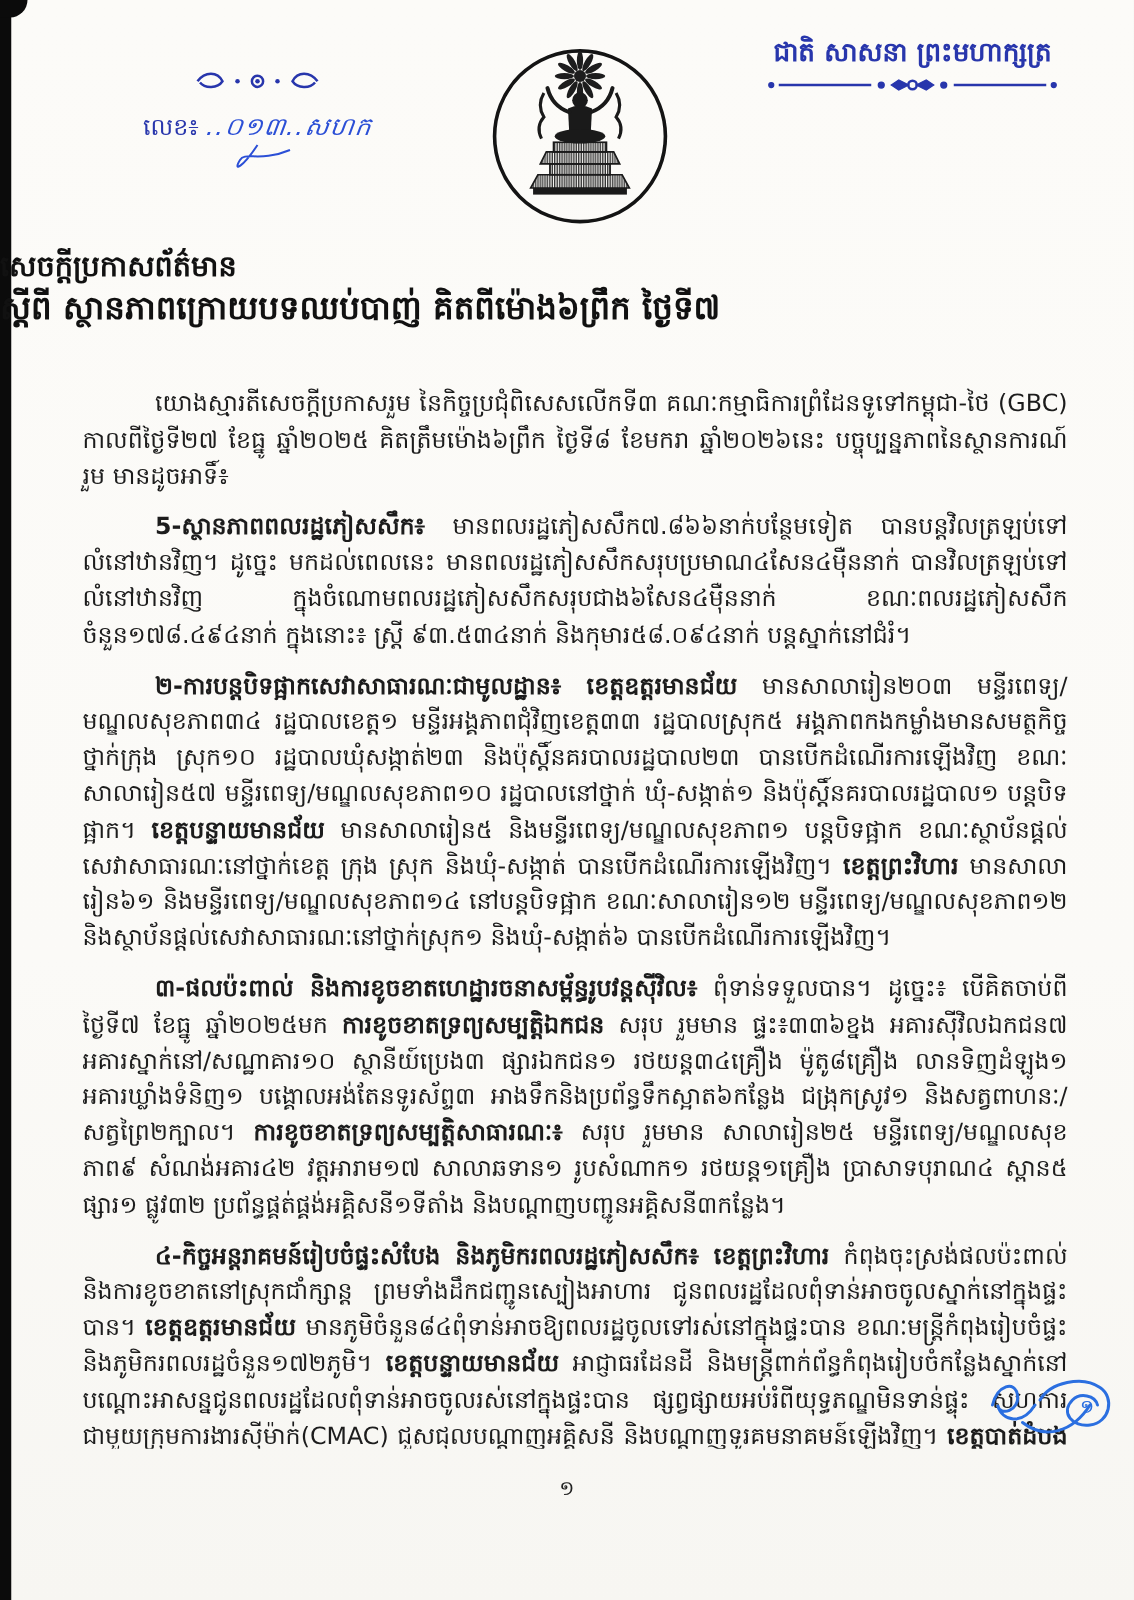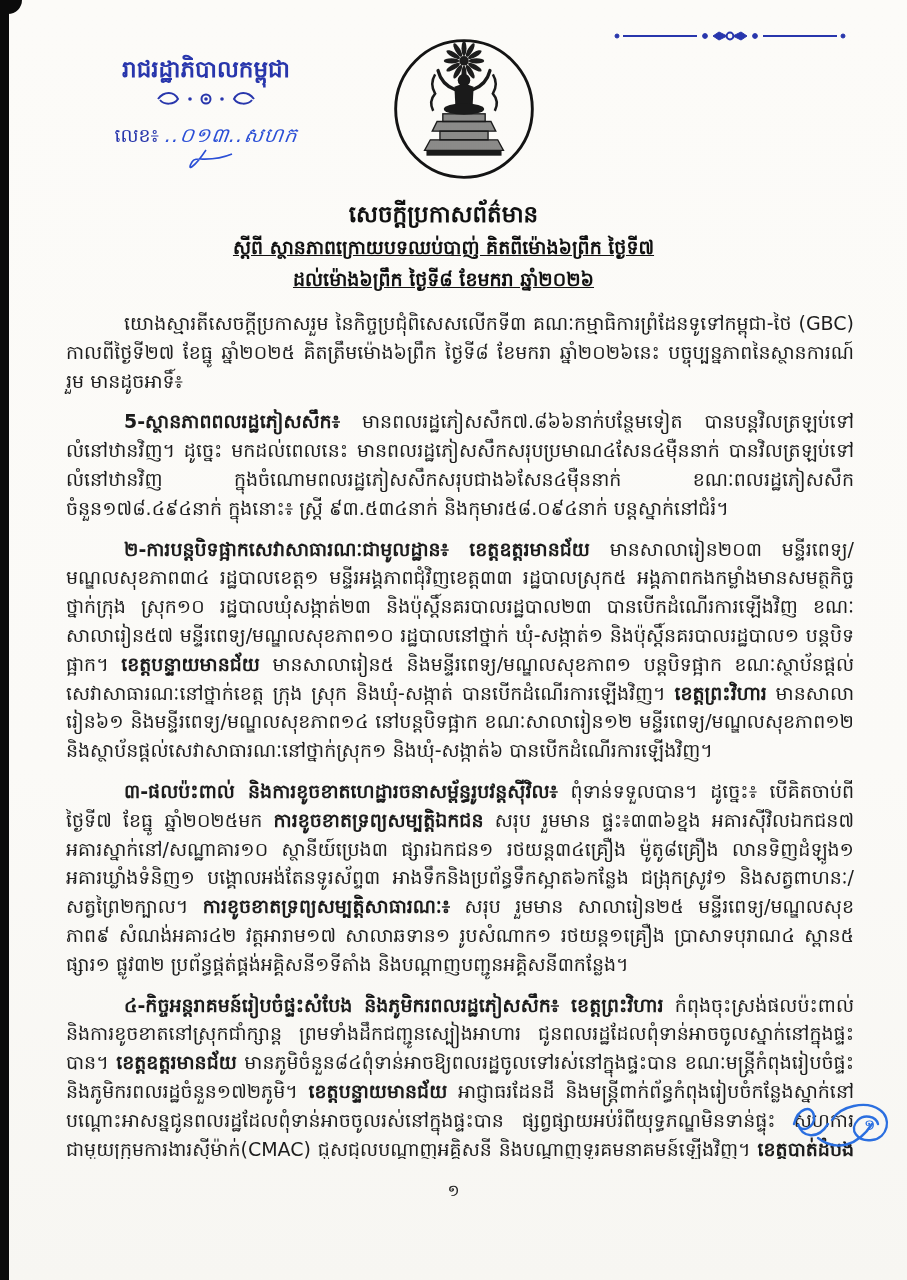--- a/index.html
+++ b/index.html
@@ -25,23 +25,23 @@
   .ref-swoosh{display:block;margin:-4px auto 0 auto;}
 
   .emblem{position:absolute;left:387px;top:32px;width:154px;height:154px;}
 
   .hdr-right{position:absolute;left:565px;top:26px;width:330px;text-align:center;color:var(--blue);}
   .hdr-right .l1{font-size:26px;font-weight:700;line-height:38px;}
   .hdr-right .l2{font-size:21px;font-weight:600;line-height:32px;}
   .hdr-right .orn{margin-top:2px;}
 
   
-  .title{position:absolute;left:0;top:198px;width:887px;text-align:center;color:#111;}
+  .title{position:absolute;left:0;top:198px;width:887px;text-align:left;color:#111;}
   .title .t1{font-size:23px;font-weight:700;line-height:33px;}
-  .title .t2,.title .t3{font-size:19px;font-weight:700;line-height:32px;text-decoration:underline;}
+  .title .t2,.title .t3{font-size:26px;font-weight:700;line-height:32px;}
 
   
   .doc-body{
     position:absolute;left:54px;top:297px;width:812px;height:862px;overflow:hidden;
     color:var(--ink);
   }
   .doc-body p{
     margin:12px;text-align:justify;text-indent:58px;
     font-size:19px;line-height:28.8px;
   }
@@ -53,21 +53,20 @@
 </style>
 </head>
 <body style="--blue: #2836ac; --hand: #2b4fd6; --ink: #1c1c1c;">
 
 <div class="page">
 
   <div class="scan-edge"></div>
   <div class="scan-corner"></div>
 
   <div class="hdr-left">
-    <div class="l1">រាជរដ្ឋាភិបាលកម្ពុជា</div>
     <div class="orn">
       <svg width="104" height="18" viewBox="0 0 104 18">
         <g fill="none" stroke="#2836ac" stroke-width="2">
           <path d="M4,9 C10,1 20,1 24,9 C20,15 10,15 6,10"></path>
           <path d="M100,9 C94,1 84,1 80,9 C84,15 94,15 98,10"></path>
           <circle cx="52" cy="9" r="4.5"></circle>
         </g>
         <circle cx="52" cy="9" r="1.8" fill="#2836ac"></circle>
         <circle cx="36" cy="9" r="1.8" fill="#2836ac"></circle>
         <circle cx="68" cy="9" r="1.8" fill="#2836ac"></circle>
@@ -121,41 +120,41 @@
 
       <rect x="58" y="85" width="44" height="8" fill="url(#hatch)" stroke="#1a1a1a" stroke-width="1.4"></rect>
       <path d="M52,93 L108,93 L113,103 L47,103 Z" fill="url(#hatch)" stroke="#1a1a1a" stroke-width="1.4"></path>
       <rect x="55" y="103" width="50" height="9" fill="url(#hatch)" stroke="#1a1a1a" stroke-width="1.4"></rect>
       <path d="M45,112 L115,112 L121,123 L39,123 Z" fill="url(#hatch)" stroke="#1a1a1a" stroke-width="1.4"></path>
       <rect x="41" y="123" width="78" height="5.5" fill="#1a1a1a"></rect>
     </svg>
   </div>
 
   <div class="hdr-right">
+    <div class="l2">ជាតិ សាសនា ព្រះមហាក្សត្រ</div>
     <div class="orn">
       <svg width="250" height="14" viewBox="0 0 250 14">
         <g stroke="#2836ac" fill="#2836ac">
           <line x1="18" y1="7" x2="92" y2="7" stroke-width="2"></line>
           <line x1="158" y1="7" x2="232" y2="7" stroke-width="2"></line>
           <circle cx="12" cy="7" r="2"></circle>
           <circle cx="238" cy="7" r="2"></circle>
           <circle cx="100" cy="7" r="2.4"></circle>
           <circle cx="150" cy="7" r="2.4"></circle>
           <path d="M108,7 l6,-4 l8,4 l-8,4 Z"></path>
           <path d="M142,7 l-6,-4 l-8,4 l8,4 Z"></path>
           <circle cx="125" cy="7" r="3.4" fill="none" stroke-width="2"></circle>
         </g>
       </svg>
     </div>
   </div>
 
   <div class="title">
     <div class="t1">សេចក្ដីប្រកាសព័ត៌មាន</div>
     <div class="t2">ស្ដីពី ស្ថានភាពក្រោយបទឈប់បាញ់ គិតពីម៉ោង៦ព្រឹក ថ្ងៃទី៧</div>
-    <div class="t3">ដល់ម៉ោង៦ព្រឹក ថ្ងៃទី៨ ខែមករា ឆ្នាំ២០២៦</div>
   </div>
 
   <div class="doc-body">
       <p><span>យោងស្មារតីសេចក្ដីប្រកាសរួម នៃកិច្ចប្រជុំពិសេសលើកទី៣ គណៈកម្មាធិការព្រំដែនទូទៅកម្ពុជា-ថៃ (GBC) កាលពីថ្ងៃទី២៧ ខែធ្នូ ឆ្នាំ២០២៥ គិតត្រឹមម៉ោង៦ព្រឹក ថ្ងៃទី៨ ខែមករា ឆ្នាំ២០២៦នេះ បច្ចុប្បន្នភាពនៃស្ថានការណ៍រួម មានដូចអាទិ៍៖</span></p>
       <p><span class="b">5-ស្ថានភាពពលរដ្ឋភៀសសឹក៖</span><span> មានពលរដ្ឋភៀសសឹក៧.៨៦៦នាក់បន្ថែមទៀត បានបន្តវិលត្រឡប់ទៅលំនៅឋានវិញ។ ដូច្នេះ មកដល់ពេលនេះ មានពលរដ្ឋភៀសសឹកសរុបប្រមាណ៤សែន៤ម៉ឺននាក់ បានវិលត្រឡប់ទៅលំនៅឋានវិញ ក្នុងចំណោមពលរដ្ឋភៀសសឹកសរុបជាង៦សែន៤ម៉ឺននាក់ ខណៈពលរដ្ឋភៀសសឹកចំនួន១៧៨.៤៩៤នាក់ ក្នុងនោះ៖ ស្ត្រី ៩៣.៥៣៤នាក់ និងកុមារ៥៨.០៩៤នាក់ បន្តស្នាក់នៅជំរំ។</span></p>
       <p><span class="b">២-ការបន្តបិទផ្អាកសេវាសាធារណៈជាមូលដ្ឋាន៖ </span><span class="b">ខេត្តឧត្តរមានជ័យ</span><span> មានសាលារៀន២០៣ មន្ទីរពេទ្យ/មណ្ឌលសុខភាព៣៤ រដ្ឋបាលខេត្ត១ មន្ទីរអង្គភាពជុំវិញខេត្ត៣៣ រដ្ឋបាលស្រុក៥ អង្គភាពកងកម្លាំងមានសមត្ថកិច្ចថ្នាក់ក្រុង ស្រុក១០ រដ្ឋបាលឃុំសង្កាត់២៣ និងប៉ុស្ដិ៍នគរបាលរដ្ឋបាល២៣ បានបើកដំណើរការឡើងវិញ ខណៈសាលារៀន៥៧ មន្ទីរពេទ្យ/មណ្ឌលសុខភាព១០ រដ្ឋបាលនៅថ្នាក់ ឃុំ-សង្កាត់១ និងប៉ុស្ដិ៍នគរបាលរដ្ឋបាល១ បន្តបិទផ្អាក។ </span><span class="b">ខេត្តបន្ទាយមានជ័យ</span><span> មានសាលារៀន៥ និងមន្ទីរពេទ្យ/មណ្ឌលសុខភាព១ បន្តបិទផ្អាក ខណៈស្ថាប័នផ្ដល់សេវាសាធារណៈនៅថ្នាក់ខេត្ត ក្រុង ស្រុក និងឃុំ-សង្កាត់ បានបើកដំណើរការឡើងវិញ។ </span><span class="b">ខេត្តព្រះវិហារ</span><span> មានសាលារៀន៦១ និងមន្ទីរពេទ្យ/មណ្ឌលសុខភាព១៤ នៅបន្តបិទផ្អាក ខណៈសាលារៀន១២ មន្ទីរពេទ្យ/មណ្ឌលសុខភាព១២ និងស្ថាប័នផ្ដល់សេវាសាធារណៈនៅថ្នាក់ស្រុក១ និងឃុំ-សង្កាត់៦ បានបើកដំណើរការឡើងវិញ។</span></p>
       <p><span class="b">៣-ផលប៉ះពាល់ និងការខូចខាតហេដ្ឋារចនាសម្ព័ន្ធរូបវន្តស៊ីវិល៖</span><span> ពុំទាន់ទទួលបាន។ ដូច្នេះ៖ បើគិតចាប់ពីថ្ងៃទី៧ ខែធ្នូ ឆ្នាំ២០២៥មក </span><span class="b">ការខូចខាតទ្រព្យសម្បត្តិឯកជន</span><span> សរុប រួមមាន ផ្ទះ៖៣៣៦ខ្នង អគារស៊ីវិលឯកជន៧ អគារស្នាក់នៅ/សណ្ឋាគារ១០ ស្ថានីយ៍ប្រេង៣ ផ្សារឯកជន១ រថយន្ត៣៤គ្រឿង ម៉ូតូ៨គ្រឿង លានទិញដំឡូង១ អគារឃ្លាំងទំនិញ១ បង្គោលអង់តែនទូរស័ព្ទ៣ អាងទឹកនិងប្រព័ន្ធទឹកស្អាត៦កន្លែង ជង្រុកស្រូវ១ និងសត្វពាហនៈ/សត្វព្រៃ២ក្បាល។ </span><span class="b">ការខូចខាតទ្រព្យសម្បត្តិសាធារណៈ៖</span><span> សរុប រួមមាន សាលារៀន២៥ មន្ទីរពេទ្យ/មណ្ឌលសុខភាព៩ សំណង់អគារ៤២ វត្តអារាម១៧ សាលាឆទាន១ រូបសំណាក១ រថយន្ត១គ្រឿង ប្រាសាទបុរាណ៤ ស្ពាន៥ ផ្សារ១ ផ្លូវ៣២ ប្រព័ន្ធផ្គត់ផ្គង់អគ្គិសនី១ទីតាំង និងបណ្ដាញបញ្ជូនអគ្គិសនី៣កន្លែង។</span></p>
       <p><span class="b">៤-កិច្ចអន្តរាគមន៍រៀបចំផ្ទះសំបែង និងភូមិករពលរដ្ឋភៀសសឹក៖ </span><span class="b">ខេត្តព្រះវិហារ</span><span> កំពុងចុះស្រង់ផលប៉ះពាល់ និងការខូចខាតនៅស្រុកជាំក្សាន្ត ព្រមទាំងដឹកជញ្ជូនស្បៀងអាហារ ជូនពលរដ្ឋដែលពុំទាន់អាចចូលស្នាក់នៅក្នុងផ្ទះបាន។ </span><span class="b">ខេត្តឧត្តរមានជ័យ</span><span> មានភូមិចំនួន៨៤ពុំទាន់អាចឱ្យពលរដ្ឋចូលទៅរស់នៅក្នុងផ្ទះបាន ខណៈមន្ត្រីកំពុងរៀបចំផ្ទះ និងភូមិករពលរដ្ឋចំនួន១៧២ភូមិ។ </span><span class="b">ខេត្តបន្ទាយមានជ័យ</span><span> អាជ្ញាធរដែនដី និងមន្ត្រីពាក់ព័ន្ធកំពុងរៀបចំកន្លែងស្នាក់នៅបណ្ដោះអាសន្នជូនពលរដ្ឋដែលពុំទាន់អាចចូលរស់នៅក្នុងផ្ទះបាន ផ្សព្វផ្សាយអប់រំពីយុទ្ធភណ្ឌមិនទាន់ផ្ទុះ សហការជាមួយក្រុមការងារស៊ីម៉ាក់(CMAC) ជួសជុលបណ្ដាញអគ្គិសនី និងបណ្ដាញទូរគមនាគមន៍ឡើងវិញ។ </span><span class="b">ខេត្តបាត់ដំបង</span><span> អាជ្ញាធរដែនដី និងមន្ត្រីពាក់ព័ន្ធបានកំពុងបន្តចុះសួរសុខទុក្ខ នាំយកអំណោយ និងត្រួតពិនិត្យទីតាំងផ្ទះប្រជាពលរដ្ឋដែលរងផលប៉ះពាល់ ព្រមទាំងបានសហការជាមួយក្រុមការងារស៊ីម៉ាក់(CMAC) ដើម្បីបោសសម្អាត</span></p>
     </div>
 

